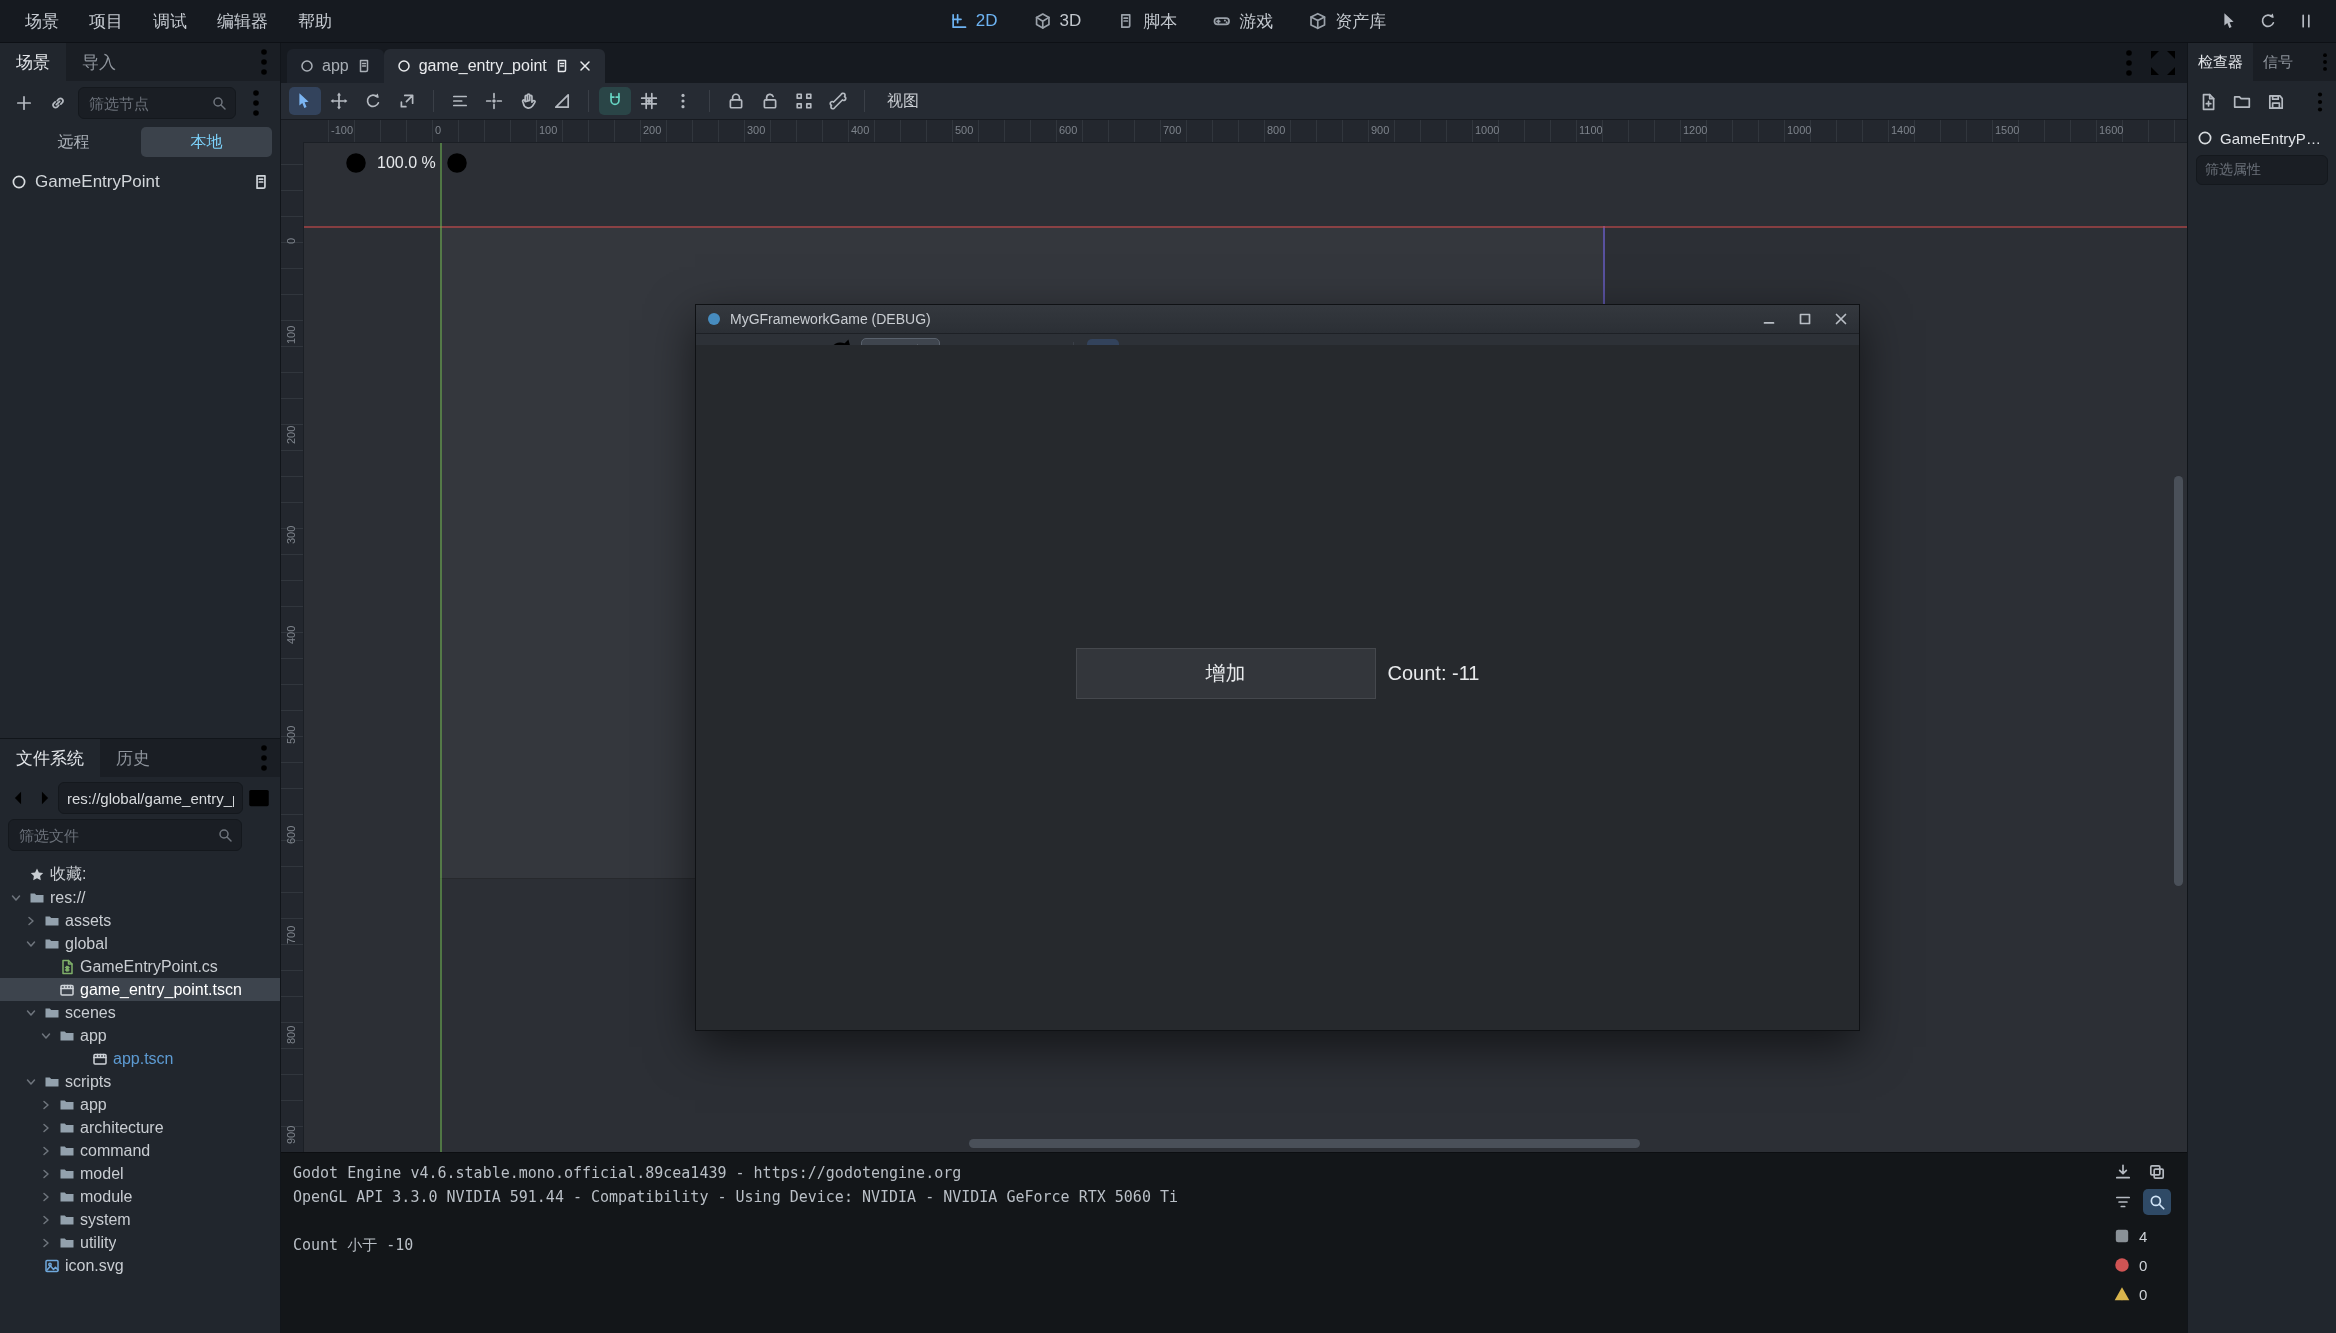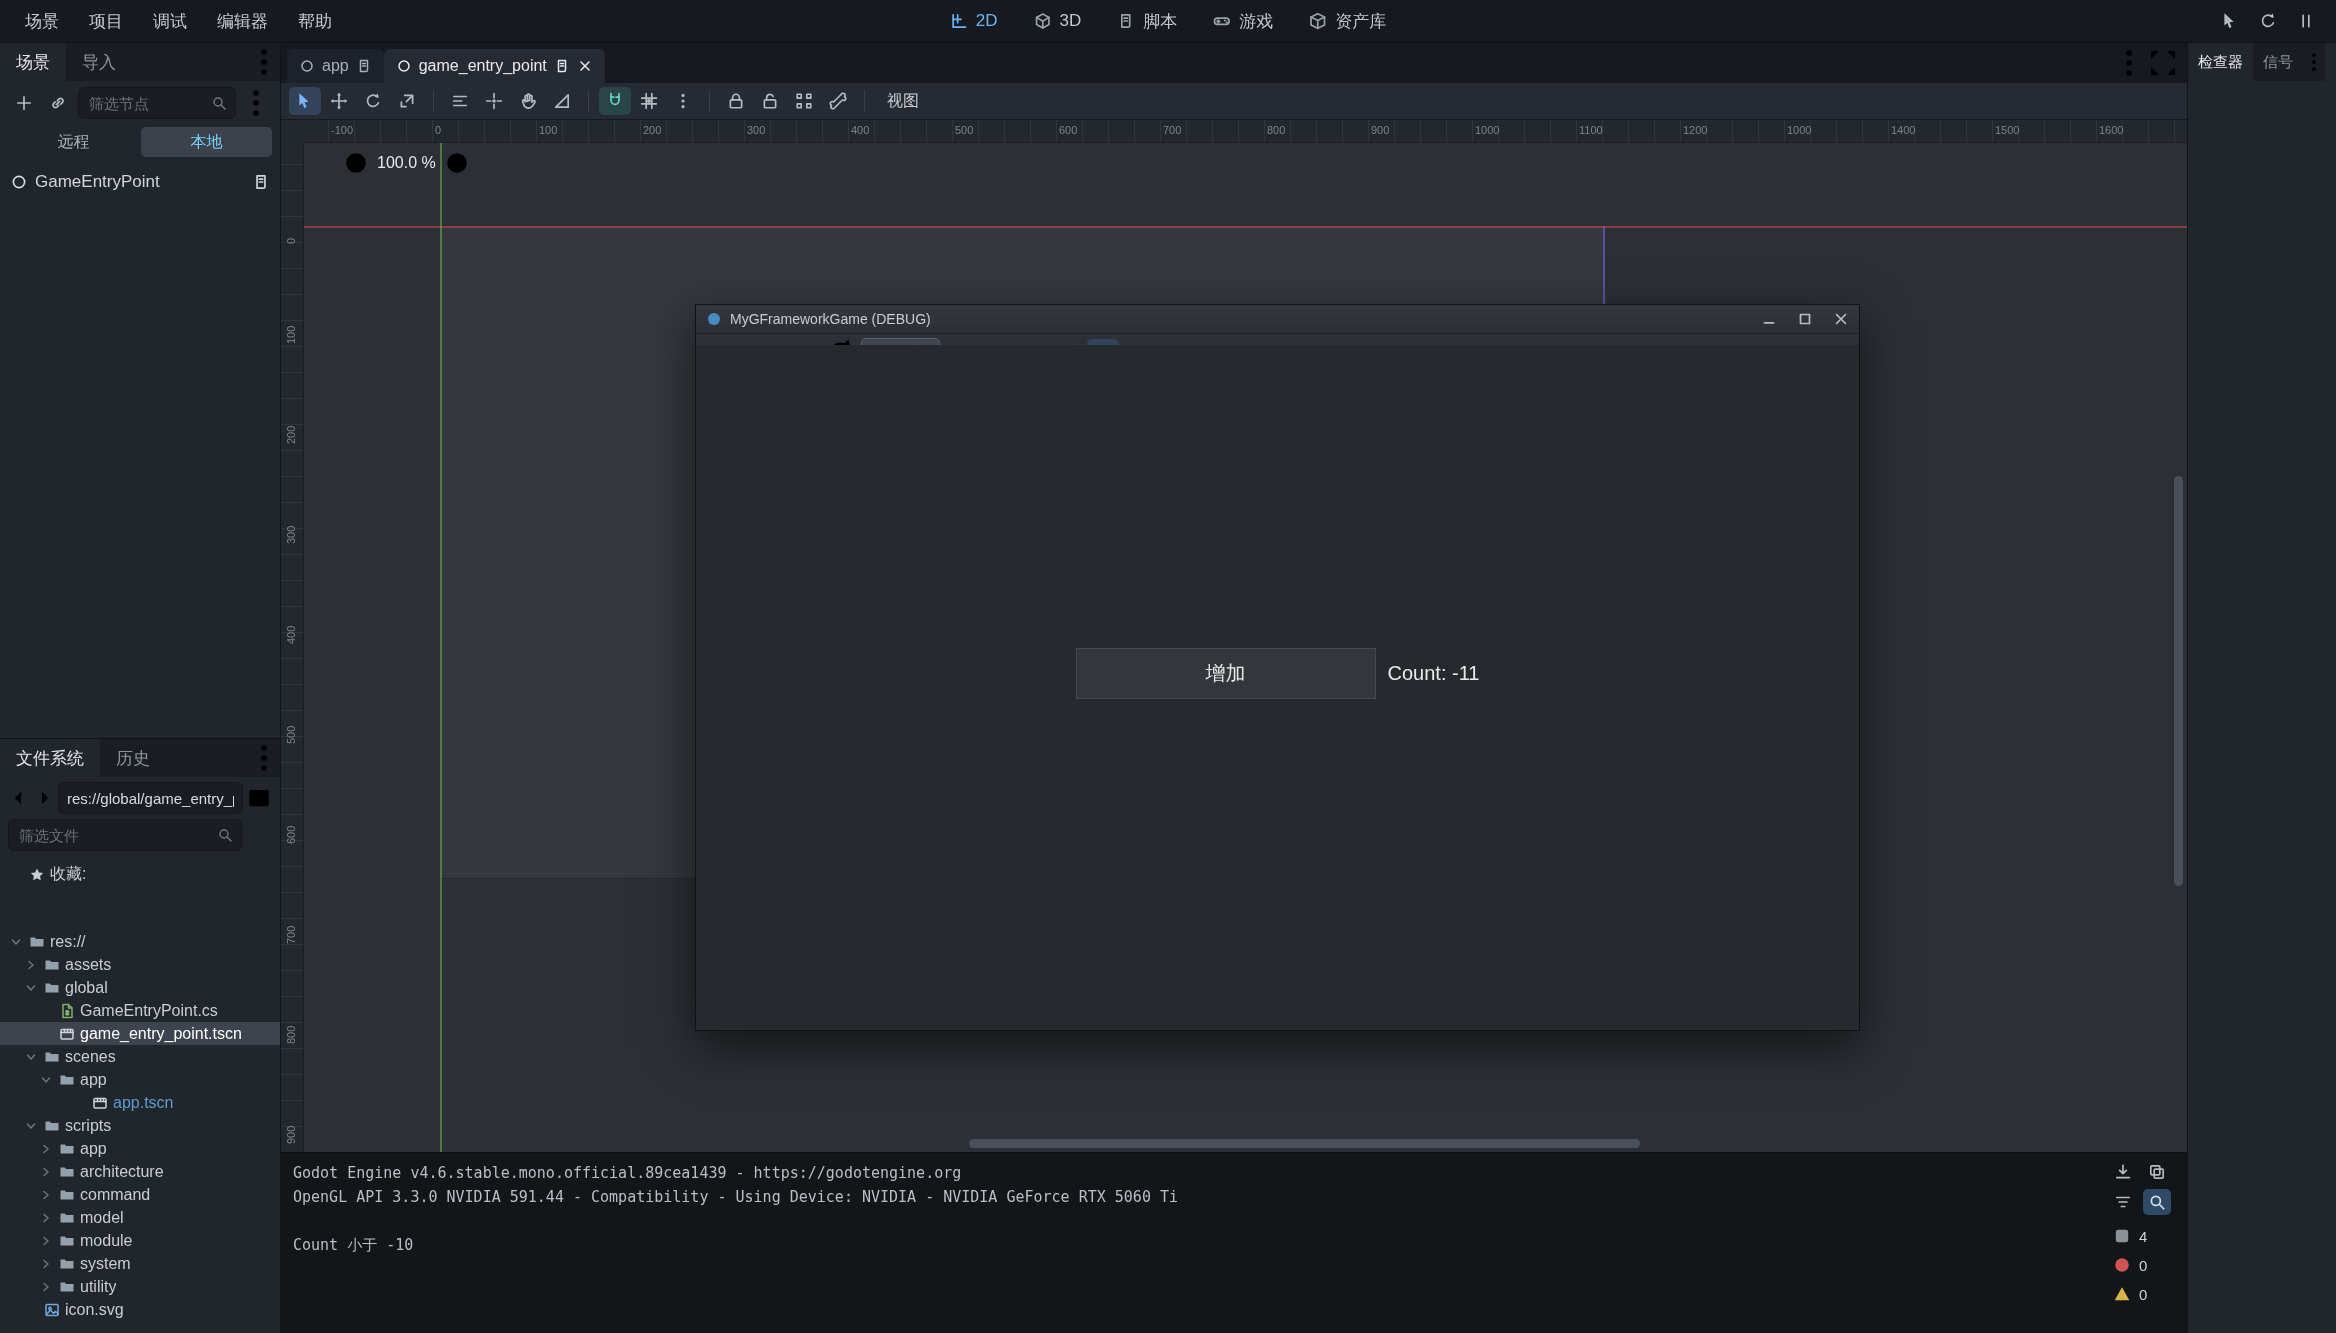--- a/index.html
+++ b/index.html
@@ -24,21 +24,21 @@
   .switch-item{display:flex;align-items:center;gap:8px;height:30px;padding:0 14px;border-radius:6px;color:#c2c7cd;}
   .switch-item .icon{color:#9aa1a9;}
   .switch-item.active{color:#6db3f2;}
   .switch-item.active .icon{color:#6db3f2;}
   .menubar-right{margin-left:auto;display:flex;align-items:center;gap:6px;padding-right:4px;}
 
   
   .workspace{display:flex;height:1291px;}
   .left-col{width:280px;flex:none;display:flex;flex-direction:column;background:#21262d;border-right:1px solid #11151a;}
   .center-col{flex:1;min-width:0;display:flex;flex-direction:column;}
-  .right-col{width:148px;flex:none;background:#21262d;border-left:1px solid #11151a;display:flex;flex-direction:row;}
+  .right-col{width:148px;flex:none;background:#21262d;border-left:1px solid #11151a;display:flex;flex-direction:column;}
 
   
   .scene-dock{height:695px;flex:none;display:flex;flex-direction:column;border-bottom:1px solid #11151a;}
   .fs-dock{flex:1;display:flex;flex-direction:column;min-height:0;}
   .dock-tabs{display:flex;align-items:stretch;height:38px;background:#1a1e24;flex:none;}
   .tabs-row{display:flex;align-items:stretch;}
   .dock-tab{display:flex;align-items:center;padding:0 16px;font-size:17px;color:#8f959d;cursor:default;}
   .dock-tab.active{background:#21262d;color:#e2e5e9;}
   .dock-tabs .tbtn{align-self:center;}
   .dock-toolbar{display:flex;align-items:center;gap:4px;padding:6px 8px;flex:none;}
@@ -369,21 +369,21 @@
         <div class="fs-tree">
             <div class="fs-row" style="padding-left: 8px;">
               <span class="icon xs"></span>
               <span class="icon xs fs-ico-star">
                 <svg viewBox="0 0 16 16">
                   <path class="f" d="M8 1.5l1.9 3.9 4.3.6-3.1 3 .7 4.3L8 11.3l-3.8 2 .7-4.3-3.1-3 4.3-.6z"></path>
                 </svg>
               </span>
               <span class="fs-label">收藏:</span>
             </div>
-            <div class="fs-row" style="padding-left: 8px; margin-top: 44px;">
+            <div class="fs-row" style="padding-left: 8px;">
               <span class="icon sm xs dim">
                 <svg viewBox="0 0 16 16">
                   <path d="M4.5 6L8 10l3.5-4"></path>
                 </svg>
               </span>
               <span class="icon xs fs-ico-folder">
                 <svg viewBox="0 0 16 16">
                   <path class="f" d="M1.5 3.5h4.2L7.2 5h7.3v7.5H1.5z"></path>
                 </svg>
               </span>

